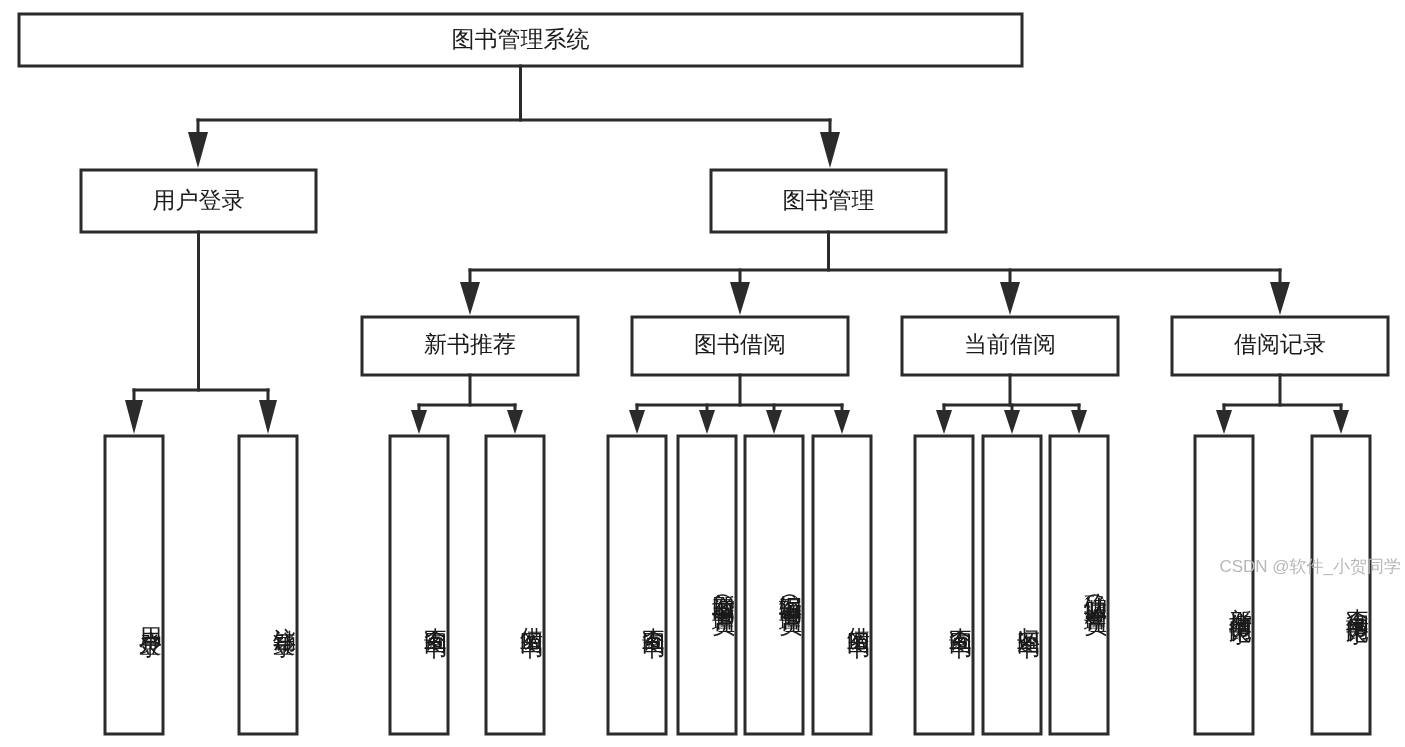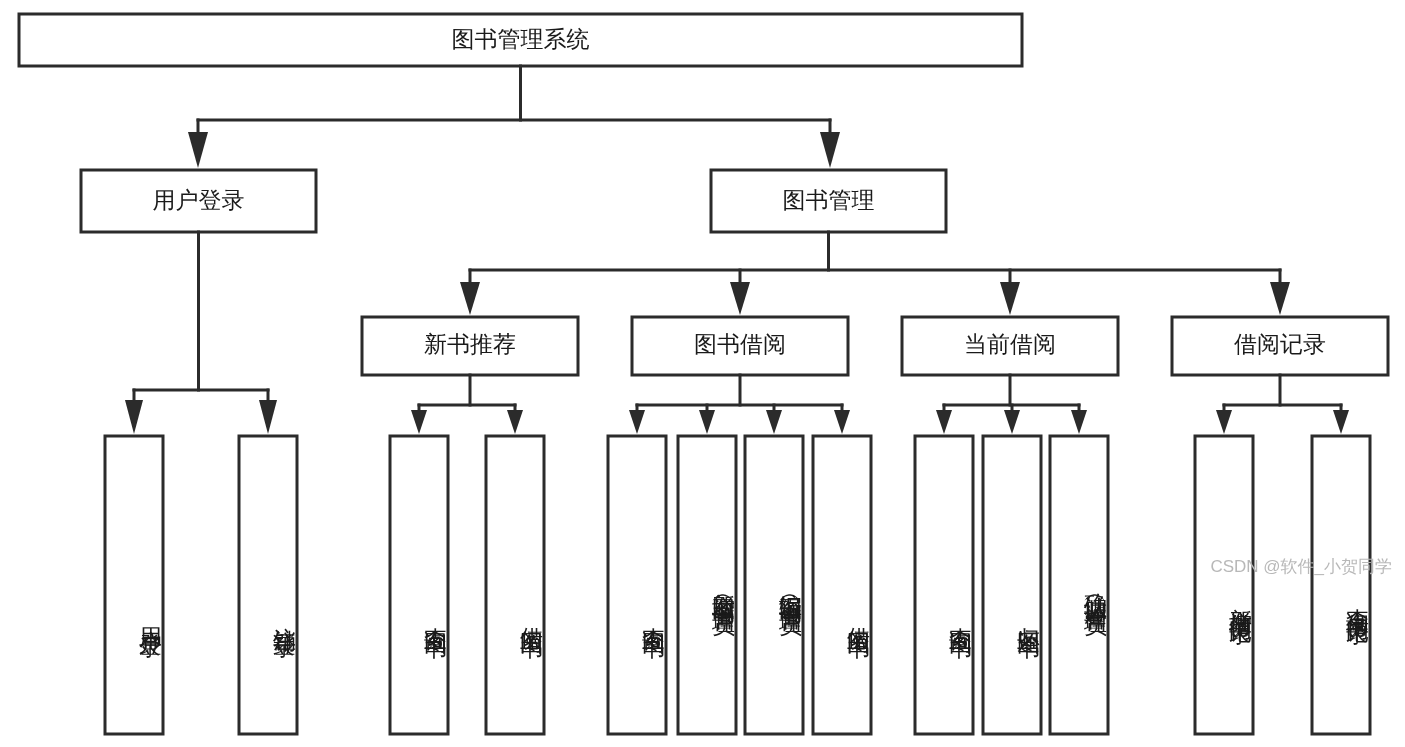--- a/index.html
+++ b/index.html
@@ -58,21 +58,21 @@
     line-height: 1.12;
     color: #1a1a1a;
     display: flex;
     align-items: flex-start;
     justify-content: center;
     letter-spacing: 3px;
     pointer-events: none;
   }
   .watermark {
     position: absolute;
-    right: 13px;
+    right: 4px;
     bottom: 4px;
     font-family: "Liberation Sans", "DejaVu Sans", sans-serif;
     font-size: 17px;
     color: #b8b8b8;
     white-space: nowrap;
   }
 </style>
 </head>
 <body>
 

